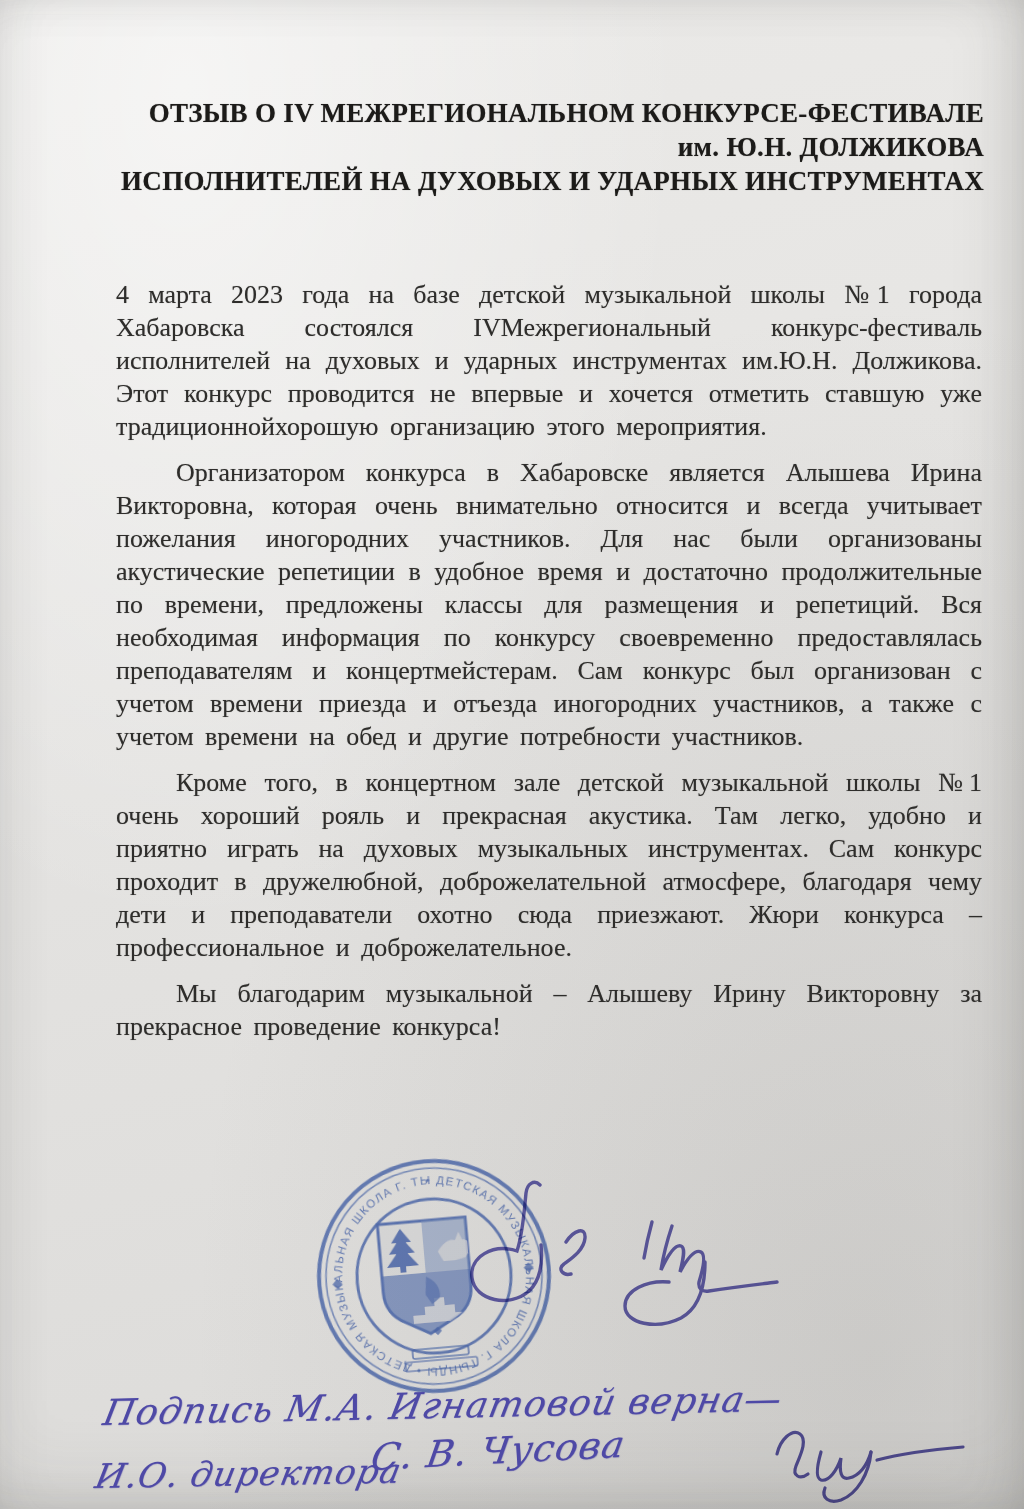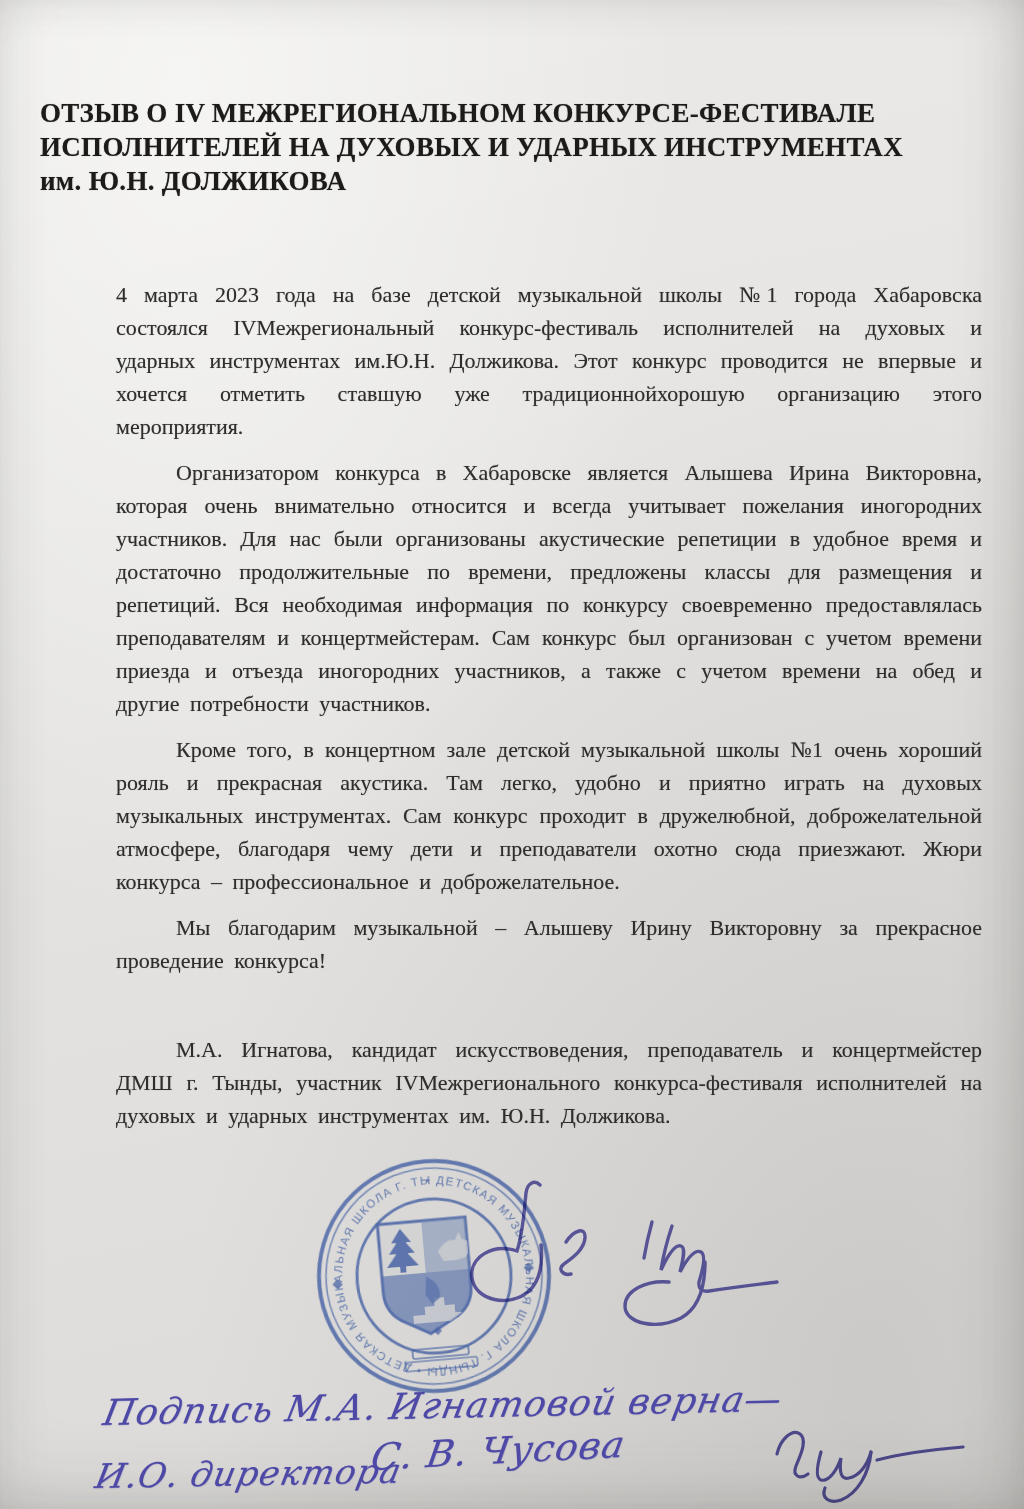--- a/index.html
+++ b/index.html
@@ -11,27 +11,27 @@
       linear-gradient(168deg,#ebeae8 0%,#e6e5e3 35%,#e1e0de 65%,#dbdad8 100%);
     box-shadow:
       inset -35px 0 70px -35px rgba(60,58,55,.22),
       inset 0 -45px 90px -45px rgba(60,58,55,.20),
       inset 30px 0 70px -45px rgba(60,58,55,.12),
       inset 0 25px 60px -40px rgba(60,58,55,.10);
     font-family:"Liberation Serif", serif;
   }
   .title{
     position:absolute;top:96px;left:40px;right:40px;
-    text-align:left;font-weight:bold;font-size:27px;line-height:34px;
+    text-align:right;font-weight:bold;font-size:27px;line-height:34px;
     color:#1c1b19;letter-spacing:.3px;
     text-shadow:0 0 1px rgba(28,27,25,.45);
   }
   .content{
     position:absolute;top:278px;left:116px;width:866px;
-    font-size:22px;line-height:33px;color:#2e2d2b;
+    font-size:26px;line-height:33px;color:#2e2d2b;
     text-align:justify;word-spacing:5px;
     text-shadow:0 0 1px rgba(46,45,43,.38);
   }
   .content p{margin:13px 0 0 0;text-indent:60px;}
   .content p.first{margin-top:0;text-indent:0;}
   .content p.closing{margin-top:56px;}
   .stamp{position:absolute;left:314px;top:1156px;mix-blend-mode:multiply;opacity:.93;}
   .sig{position:absolute;mix-blend-mode:multiply;}
   .hw{
     position:absolute;font-family:"DejaVu Serif", serif;font-style:italic;
@@ -43,30 +43,29 @@
   .hw-role{left:92px;top:1456px;font-size:34px;transform:skewX(-12deg) rotate(-1deg);}
   .hw-name{left:368px;top:1436px;font-size:37px;transform:skewX(-12deg) rotate(-3deg);}
 </style>
 </head>
 <body>
 
 <div class="page">
 
   <div class="title">
     <div>ОТЗЫВ О IV МЕЖРЕГИОНАЛЬНОМ КОНКУРСЕ-ФЕСТИВАЛЕ</div>
+    <div>им. Ю.Н. ДОЛЖИКОВА</div>
     <div>ИСПОЛНИТЕЛЕЙ НА ДУХОВЫХ И УДАРНЫХ ИНСТРУМЕНТАХ</div>
-    <div>им. Ю.Н. ДОЛЖИКОВА</div>
   </div>
 
   <div class="content">
     <p class="first">4 марта 2023 года на базе детской музыкальной школы №1 города Хабаровска состоялся IVМежрегиональный конкурс-фестиваль исполнителей на духовых и ударных инструментах им.Ю.Н. Должикова. Этот конкурс проводится не впервые и хочется отметить ставшую уже традиционнойхорошую организацию этого мероприятия.</p>
     <p>Организатором конкурса в Хабаровске является Алышева Ирина Викторовна, которая очень внимательно относится и всегда учитывает пожелания иногородних участников. Для нас были организованы акустические репетиции в удобное время и достаточно продолжительные по времени, предложены классы для размещения и репетиций. Вся необходимая информация по конкурсу своевременно предоставлялась преподавателям и концертмейстерам. Сам конкурс был организован с учетом времени приезда и отъезда иногородних участников, а также с учетом времени на обед и другие потребности участников.</p>
     <p>Кроме того, в концертном зале детской музыкальной школы №1 очень хороший рояль и прекрасная акустика. Там легко, удобно и приятно играть на духовых музыкальных инструментах. Сам конкурс проходит в дружелюбной, доброжелательной атмосфере, благодаря чему дети и преподаватели охотно сюда приезжают. Жюри конкурса – профессиональное и доброжелательное.</p>
     <p>Мы благодарим музыкальной – Алышеву Ирину Викторовну за прекрасное проведение конкурса!</p>
-    <p class="closing">М.А. Игнатова, кандидат искусствоведения, преподаватель и концертмейстер ДМШ г. Тынды, участник IVМежрегионального конкурса-фестиваля исполнителей на духовых и ударных инструментах им. Ю.Н. Должикова.</p>
   </div>
 
   <svg class="stamp" width="240" height="240" viewBox="0 0 240 240">
     <defs>
       <filter id="inkblur" x="-10%" y="-10%" width="120%" height="120%">
         <feGaussianBlur stdDeviation="0.55"></feGaussianBlur>
       </filter>
       <clipPath id="shieldclip">
         <path d="M68,64 h88 v68 c0,16 -8,26 -20,32 l-24,13 -24,-13 c-12,-6 -20,-16 -20,-32 z"></path>
       </clipPath>

